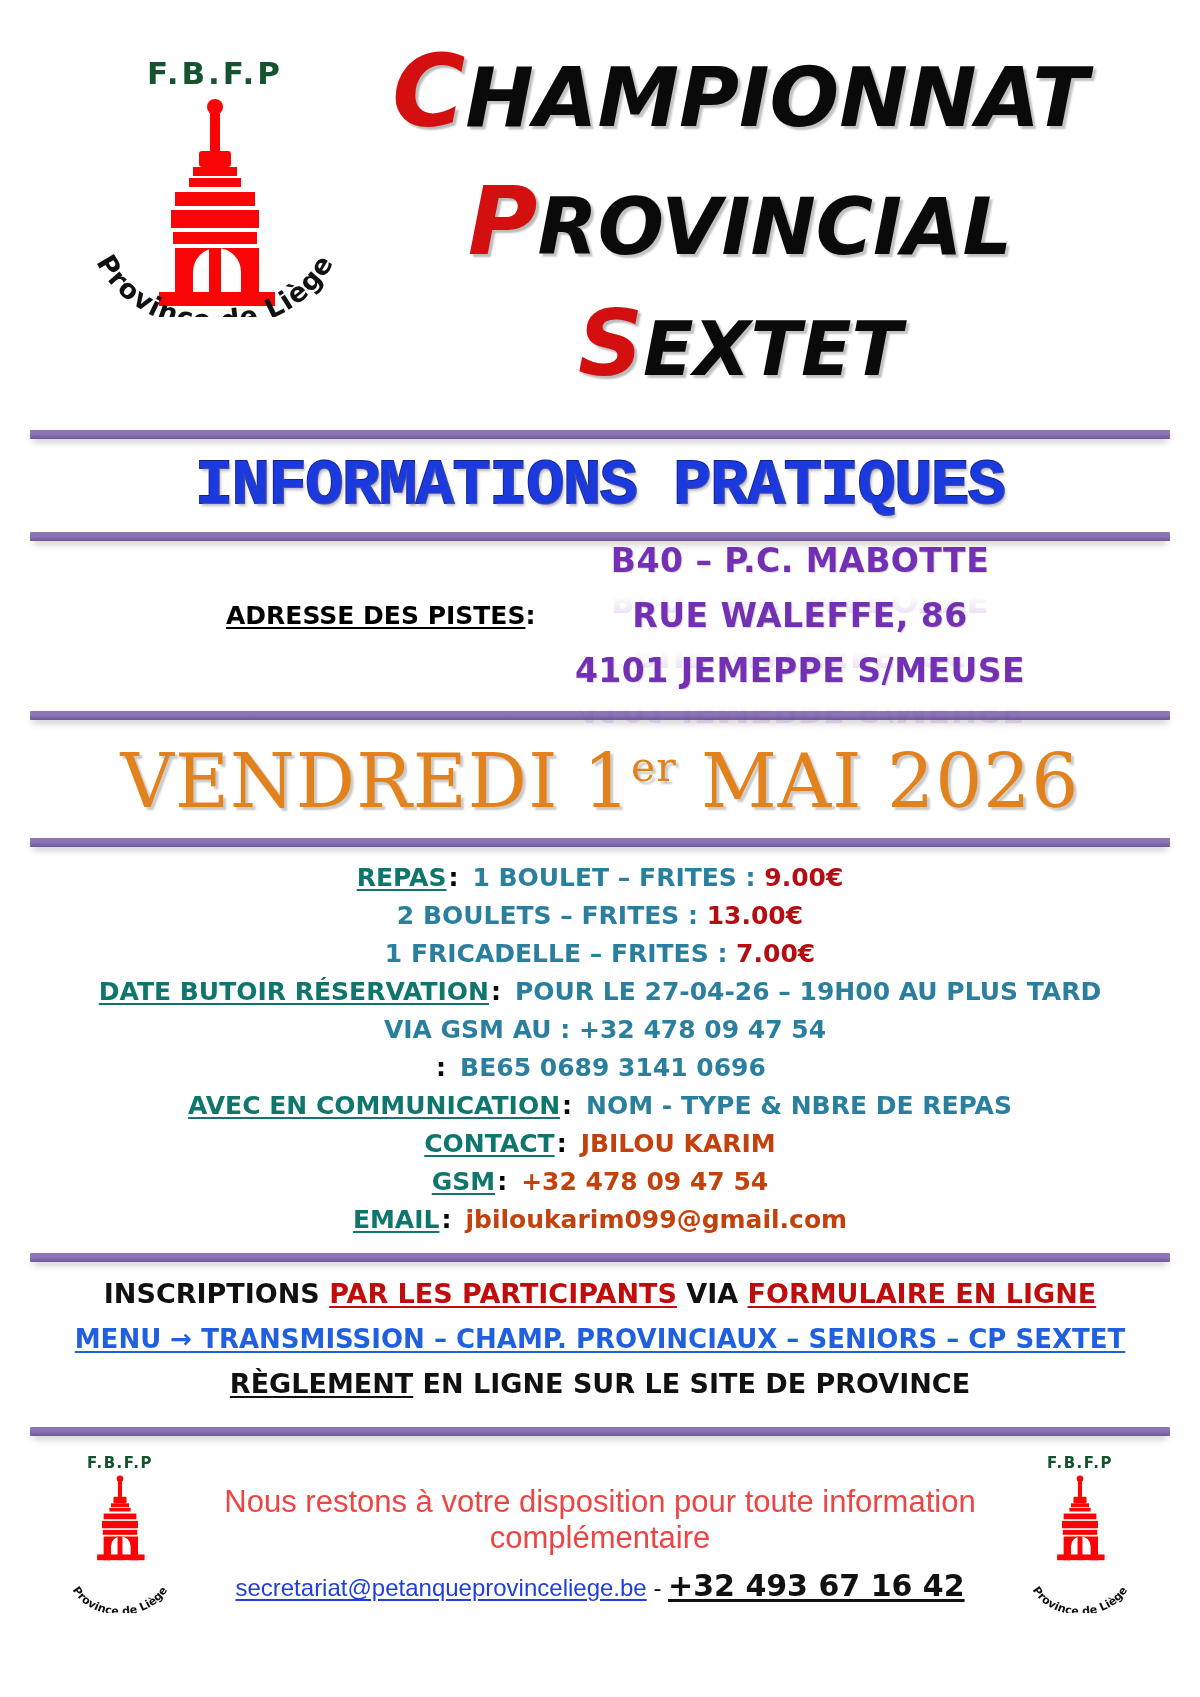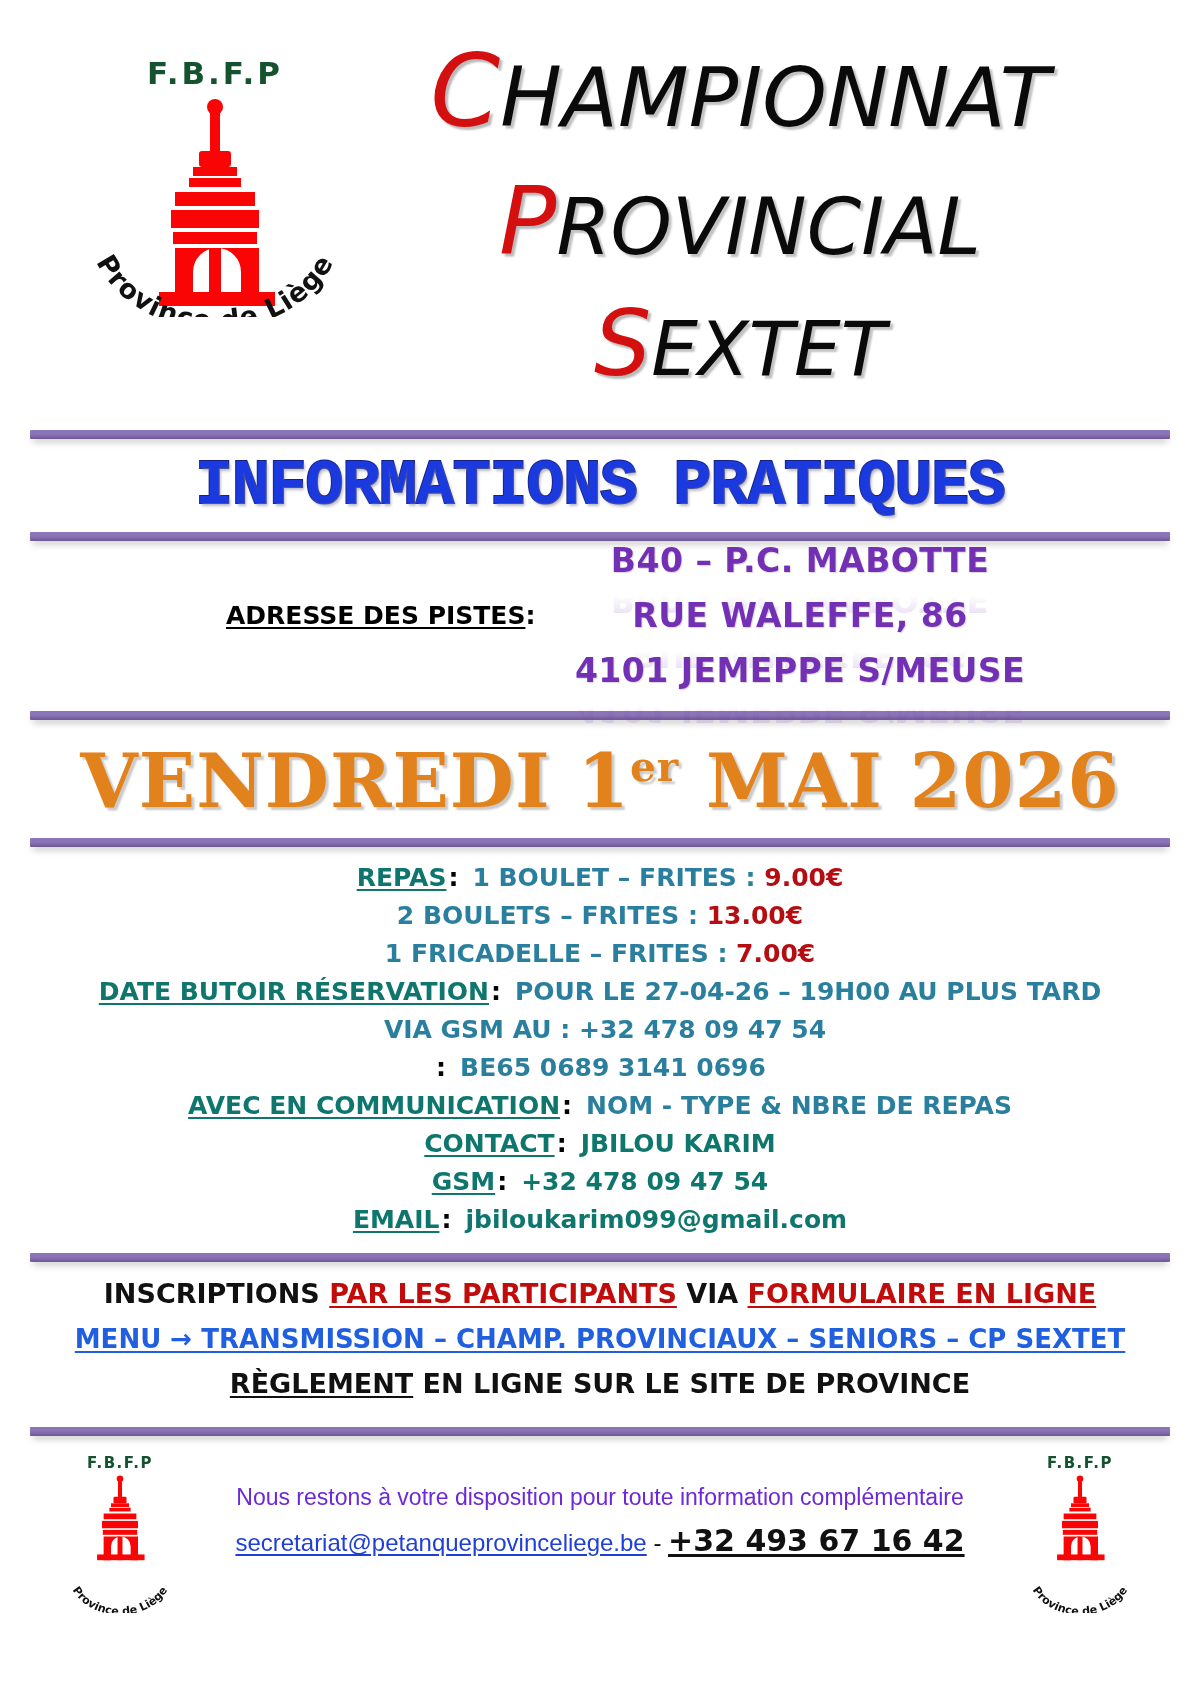--- a/index.html
+++ b/index.html
@@ -27,21 +27,21 @@
   .perron{position:relative;width:100%;height:215px;}
   .perron svg{display:block;margin:0 auto;}
   .arc-text{position:absolute;left:0;top:152px;width:100%;height:110px;}
 
   .title-block{
     position:absolute;left:330px;top:40px;width:820px;
     text-align:center;
   }
   .t-line{
     font-family:"DejaVu Sans", sans-serif;
-    font-weight:400;font-style:italic;
+    font-weight:700;font-style:italic;
     color:#0a0a0a;
     letter-spacing:0px;
     line-height:1.04;
     text-shadow:3px 3px 2px rgba(120,120,120,.45);
     white-space:nowrap;
   }
   .t1{font-size:82px;}
   .t2{font-size:78px;margin-top:28px;}
   .t3{font-size:74px;margin-top:26px;}
   .cap{color:#d40f0f;font-size:1.22em;text-shadow:3px 3px 2px rgba(120,120,120,.5);}
@@ -97,21 +97,21 @@
     filter:blur(.4px);
     pointer-events:none;
     -webkit-mask-image:linear-gradient(to bottom,rgba(0,0,0,.85),rgba(0,0,0,0) 60%);
             mask-image:linear-gradient(to bottom,rgba(0,0,0,.85),rgba(0,0,0,0) 60%);
   }
 
   
   .date-wrap{text-align:center;padding:18px 0 14px 0;}
   .date-wrap span{
     font-family:"DejaVu Serif", serif;
-    font-weight:700;font-size:74px;color:#e2821c;
+    font-weight:400;font-size:74px;color:#e2821c;
     letter-spacing:1px;
     text-shadow:3px 3px 2px rgba(150,150,150,.5);
   }
   .date-wrap sup{font-size:.55em;vertical-align:super;}
 
   
   .details{padding:16px 0 10px 0;}
   .drow{
     display:flex;align-items:baseline;justify-content:center;
     margin-bottom:9px;white-space:nowrap;
@@ -121,21 +121,21 @@
     font-weight:700;font-size:25px;color:#0f766e;
     text-decoration:underline;text-underline-offset:3px;
   }
   .dcolon{font-family:"DejaVu Sans", sans-serif;font-weight:700;font-size:25px;color:#000;padding:0 4px 0 2px;}
   .dval{
     font-family:"DejaVu Sans", sans-serif;
     font-weight:700;font-size:25px;color:#2a7f9e;
     padding-left:10px;
   }
   .price{color:#b40d12;}
-  .dval.blue{color:#0f766e;}
+  .dval.blue{color:#c2410c;}
   .meal-sub{padding-left:0;}
 
   
   .insc{padding:16px 0 14px 0;text-align:center;}
   .insc-row{
     font-family:"DejaVu Sans", sans-serif;
     font-weight:700;font-size:27px;margin-bottom:14px;white-space:nowrap;
   }
   .insc-plain{color:#111;}
   .insc-red{color:#c20c0c;text-decoration:underline;text-underline-offset:3px;}
@@ -147,21 +147,21 @@
   .logo-small{position:absolute;top:18px;width:120px;text-align:center;}
   .logo-small.left{left:60px;}
   .logo-small.right{right:60px;}
   .logo-small .logo-fbfp{font-size:15px;letter-spacing:1.5px;margin-bottom:1px;}
   .logo-small .perron{height:88px;}
   .foot-text{
     position:absolute;left:200px;top:48px;width:800px;text-align:center;
   }
   .foot-line1{
     font-family:"Liberation Sans", sans-serif;
-    font-size:23px;color:#6d28d9;margin-bottom:12px;
+    font-size:31px;color:#ef4444;margin-bottom:12px;
   }
   .foot-mail{
     font-family:"Liberation Sans", sans-serif;
     font-size:24px;color:#1f3fd8;text-decoration:underline;text-underline-offset:3px;
   }
   .foot-dash{font-family:"Liberation Sans", sans-serif;font-size:24px;color:#111;}
   .foot-tel{
     font-family:"DejaVu Sans", sans-serif;font-weight:700;font-size:30px;color:#111;
     text-decoration:underline;text-underline-offset:3px;
   }

